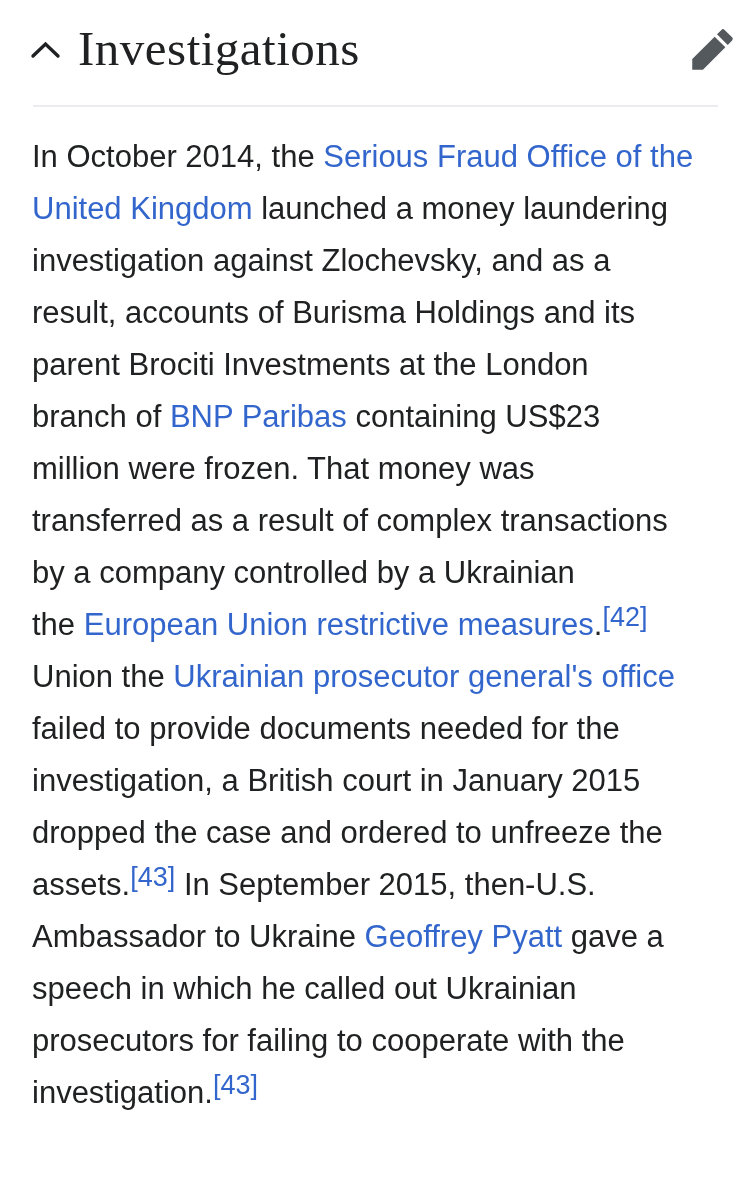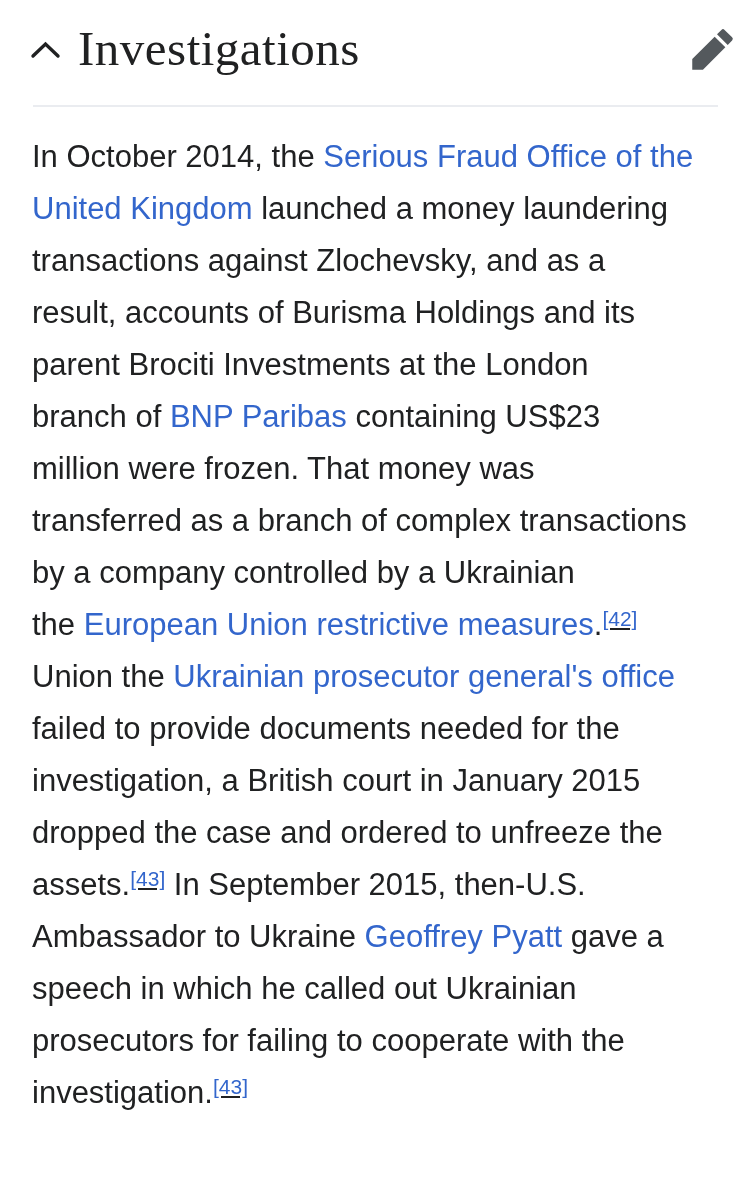--- a/index.html
+++ b/index.html
@@ -70,24 +70,23 @@
     color: var(--text);
   }
   .text-line { white-space: nowrap; }
   a.wlink {
     color: var(--link);
     text-decoration: none;
     cursor: pointer;
     margin-top: 32px;
   }
   sup.ref {
-    font-size: 21px;
+    font-size: 27px;
     line-height: 0;
     vertical-align: 9px;
-    text-decoration: underline;
   }
   sup.ref a {
     color: var(--link);
     text-decoration: none;
     cursor: pointer;
   }
 </style>
 </head>
 <body>
 
@@ -111,26 +110,26 @@
         </svg>
       </span>
     </button>
   </div>
 
   <hr class="section-divider">
 
   <div class="article-body">
       <div class="text-line"><span>In October 2014, the </span><a class="wlink" href="#">Serious Fraud Office of the</a></div>
       <div class="text-line"><a class="wlink" href="#">United Kingdom</a><span> launched a money laundering</span></div>
-      <div class="text-line"><span>transactions against Zlochevsky, and as a</span></div>
+      <div class="text-line"><span>investigation against Zlochevsky, and as a</span></div>
       <div class="text-line"><span>result, accounts of Burisma Holdings and its</span></div>
       <div class="text-line"><span>parent Brociti Investments at the London</span></div>
       <div class="text-line"><span>branch of </span><a class="wlink" href="#">BNP Paribas</a><span> containing US$23</span></div>
       <div class="text-line"><span>million were frozen. That money was</span></div>
-      <div class="text-line"><span>transferred as a branch of complex transactions</span></div>
+      <div class="text-line"><span>transferred as a result of complex transactions</span></div>
       <div class="text-line"><span>by a company controlled by a Ukrainian</span></div>
       <div class="text-line"><span>the </span><a class="wlink" href="#">European Union restrictive measures</a><span>.</span><sup class="ref"><a href="#">[42]</a></sup></div>
       <div class="text-line"><span>Union the </span><a class="wlink" href="#">Ukrainian prosecutor general's office</a></div>
       <div class="text-line"><span>failed to provide documents needed for the</span></div>
       <div class="text-line"><span>investigation, a British court in January 2015</span></div>
       <div class="text-line"><span>dropped the case and ordered to unfreeze the</span></div>
       <div class="text-line"><span>assets.</span><sup class="ref"><a href="#">[43]</a></sup><span> In September 2015, then-U.S.</span></div>
       <div class="text-line"><span>Ambassador to Ukraine </span><a class="wlink" href="#">Geoffrey Pyatt</a><span> gave a</span></div>
       <div class="text-line"><span>speech in which he called out Ukrainian</span></div>
       <div class="text-line"><span>prosecutors for failing to cooperate with the</span></div>

